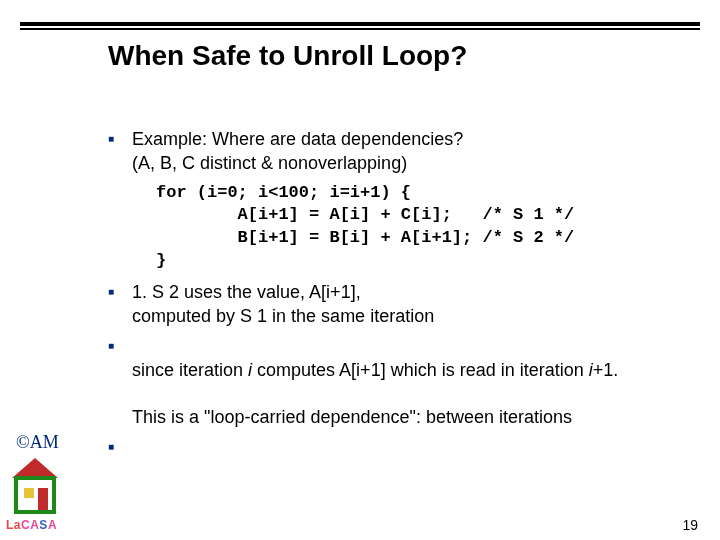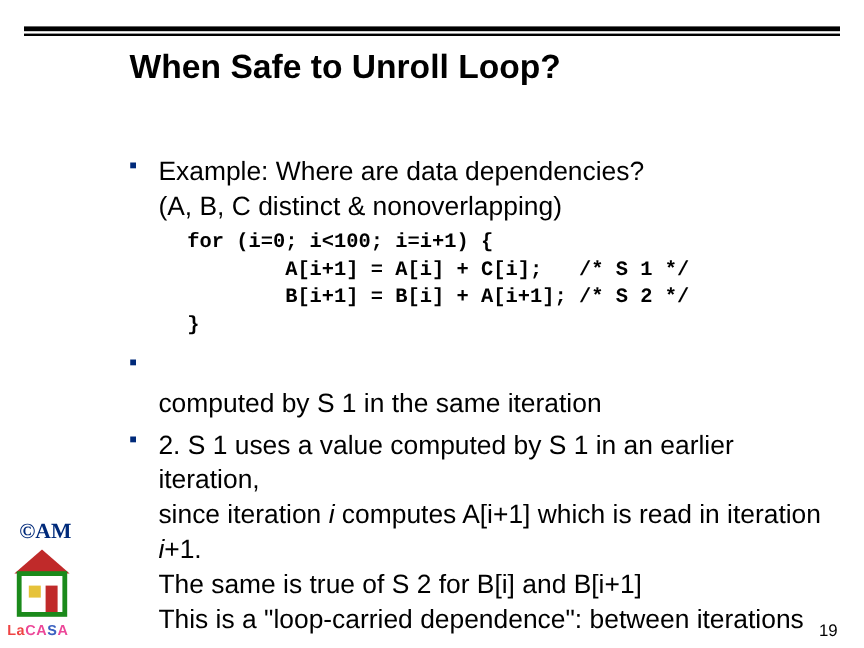--- a/index.html
+++ b/index.html
@@ -4,24 +4,24 @@
 <style>
   * { box-sizing: border-box; margin: 0; padding: 0; }
   html, body { width: 720px; height: 540px; background: #fff; font-family: Arial, Helvetica, sans-serif; color: #000; overflow: hidden; }
   .slide { position: relative; width: 720px; height: 540px; }
   .rule-top { position: absolute; left: 20px; right: 20px; top: 22px; height: 4px; background: #000; }
   .rule-top::after { content: ""; display: block; height: 2px; background: #000; margin-top: 6px; }
   .title { position: absolute; left: 108px; top: 40px; font-size: 28px; font-weight: bold; color: #000; }
   .content { position: absolute; left: 108px; top: 128px; right: 30px; }
   .bullet-row { display: flex; align-items: flex-start; margin-bottom: 6px; }
   .bullet-mark { width: 24px; flex: 0 0 24px; color: #002a7a; font-size: 10px; line-height: 22px; }
-  .bullet-text { font-size: 22px; line-height: 1.32; }
+  .bullet-text { font-size: 18px; line-height: 1.32; }
   .code-block { font-family: "Courier New", monospace; font-weight: bold; font-size: 17px; line-height: 1.35; white-space: pre; margin: 0 0 8px 48px; }
   .ital { font-style: italic; }
-  .logo-am { position: absolute; left: 16px; top: 432px; font-family: "Comic Sans MS", cursive; font-weight: bold; font-size: 18px; color: #002a7a; }
+  .logo-am { position: absolute; left: 16px; top: 432px; font-family: "Comic Sans MS", cursive; font-weight: normal; font-size: 18px; color: #002a7a; }
   .logo-house { position: absolute; left: 10px; top: 456px; width: 50px; height: 60px; }
   .logo-casa { position: absolute; left: 6px; top: 518px; font-family: Verdana, sans-serif; font-weight: bold; font-size: 12px; letter-spacing: 0.5px; }
   .logo-casa .la { color: #ef4444; }
   .logo-casa .casa { color: #ec4899; }
   .logo-casa .s { color: #3a60c0; }
   .slide-num { position: absolute; right: 22px; bottom: 7px; font-size: 14px; }
 </style>
 </head>
 <body>
 
@@ -40,31 +40,31 @@
     </div>
 
     <div class="code-block">for (i=0; i&lt;100; i=i+1) {
         A[i+1] = A[i] + C[i];   /* S 1 */
         B[i+1] = B[i] + A[i+1]; /* S 2 */
 }</div>
 
     <div class="bullet-row">
       <div class="bullet-mark">■</div>
       <div class="bullet-text">
-        <br>
+        <span>1. S 2 uses the value, A[i+1],</span><br>
         <span>computed by S 1 in the same iteration</span>
       </div>
     </div>
 
     <div class="bullet-row">
       <div class="bullet-mark">■</div>
       <div class="bullet-text">
-        <span>2. S 1 uses a value computed by S 1 in an earlier iteration,</span><br>
+        <br>
         <span>since iteration </span><span class="ital">i</span><span> computes A[i+1] which is read in iteration </span><span class="ital">i</span><span>+1.</span><br>
-        <span>The same is true of S 2 for B[i] and B[i+1]</span><br>
+        <br>
         <span>This is a "loop-carried dependence": between iterations</span>
       </div>
     </div>
 
     <div class="bullet-row">
       <div class="bullet-mark">■</div>
     </div>
 
   </div>
 

